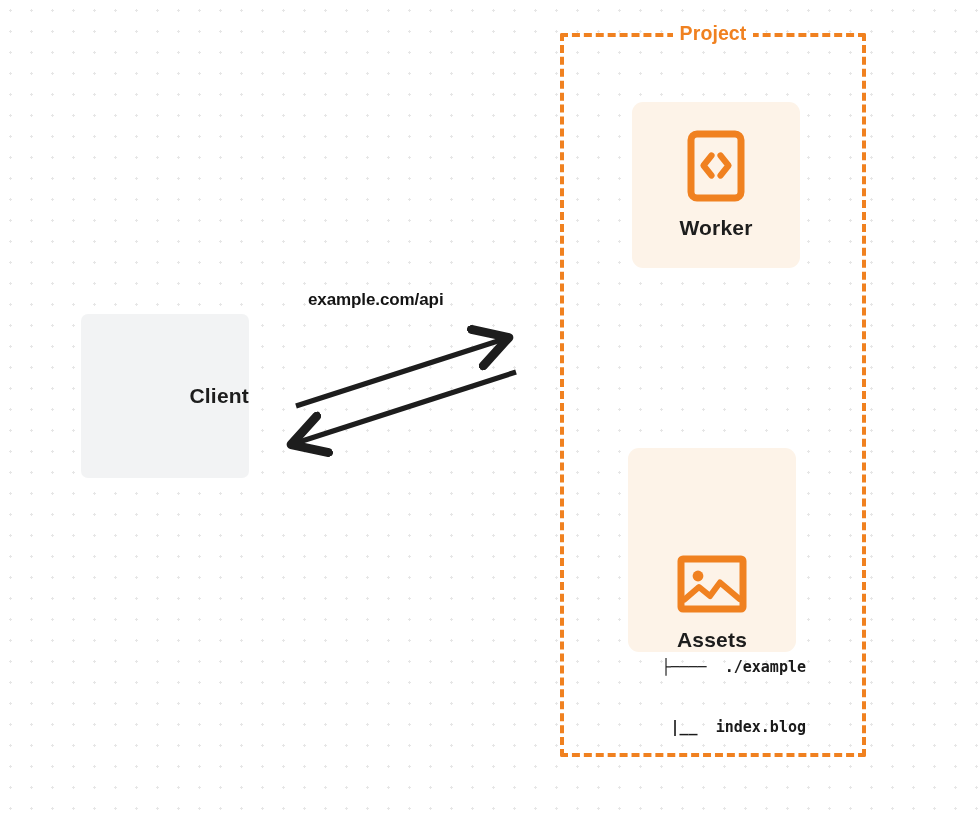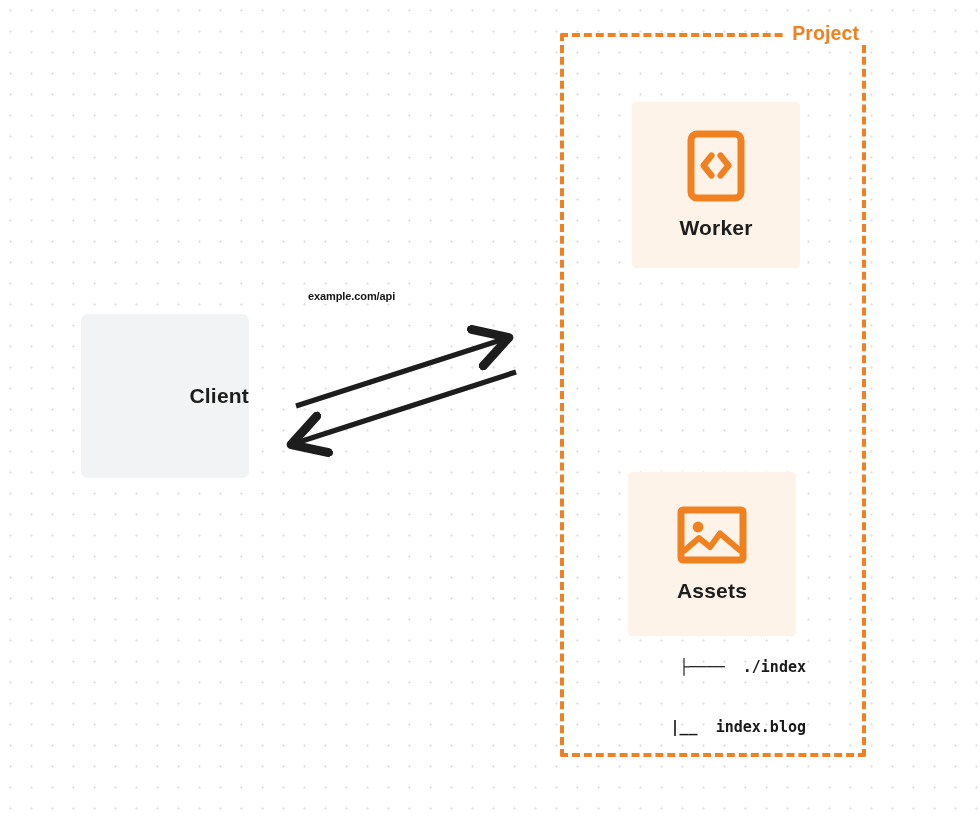--- a/index.html
+++ b/index.html
@@ -51,21 +51,21 @@
     top: 0;
     width: 980px;
     height: 818px;
     pointer-events: none;
   }
 
   .request-label {
     position: absolute;
     left: 308px;
     top: 290px;
-    font-size: 11px;
+    font-size: 17px;
     font-weight: bold;
     color: #141414;
     letter-spacing: -0.1px;
     white-space: nowrap;
   }
 
   
   .project-box {
     position: absolute;
     left: 560px;
@@ -74,52 +74,53 @@
     height: 724px;
     box-sizing: border-box;
     border: 4px dashed #f08120;
     border-radius: 2px;
   }
   .project-title {
     position: absolute;
     left: 560px;
     top: 22px;
     width: 306px;
-    text-align: right;
+    text-align: center;
     font-size: 19.5px;
     font-weight: bold;
     color: #f08120;
     letter-spacing: 0.1px;
   }
   .project-title span {
     background: #ffffff;
     padding: 0 7px;
   }
 
   
   .card {
     position: absolute;
     background: #fdf3e8;
-    border-radius: 4px;
+    border-radius: 11px;
     display: flex;
     flex-direction: column;
     align-items: center;
     justify-content: center;
   }
   .card-worker {
     left: 632px;
     top: 102px;
     width: 168px;
     height: 166px;
   }
   .card-assets {
     left: 628px;
-    top: 472px;
+    top: 448px;
     width: 168px;
-    height: 164px;
+    height: 204px;
+    justify-content: flex-end;
   }
   .card-icon {
     display: block;
     margin-bottom: 14px;
   }
   .card-label {
     font-size: 21px;
     font-weight: bold;
     color: #1d1d1d;
     letter-spacing: 0.2px;
@@ -186,18 +187,18 @@
   <div class="card card-assets">
     <svg class="card-icon" width="70" height="60" viewBox="0 0 70 60">
       <rect x="4" y="5" width="62" height="50" rx="2" ry="2" fill="none" stroke="#f08120" stroke-width="7"></rect>
       <circle cx="21" cy="22" r="5.4" fill="#f08120"></circle>
       <path d="M7.5,45.5 L22,33 L33,42 L43,28.5 L62.5,45" fill="none" stroke="#f08120" stroke-width="6" stroke-linecap="round" stroke-linejoin="round"></path>
     </svg>
     <span class="card-label">Assets</span>
   </div>
 
   <div class="file-tree">
-    <span class="file-tree-row">├────  ./index</span>
+    <span class="file-tree-row">├────  ./example</span>
     <span class="file-tree-row">      |__  index.blog</span>
     
   </div>
 
 </div>
 
 </body></html>

